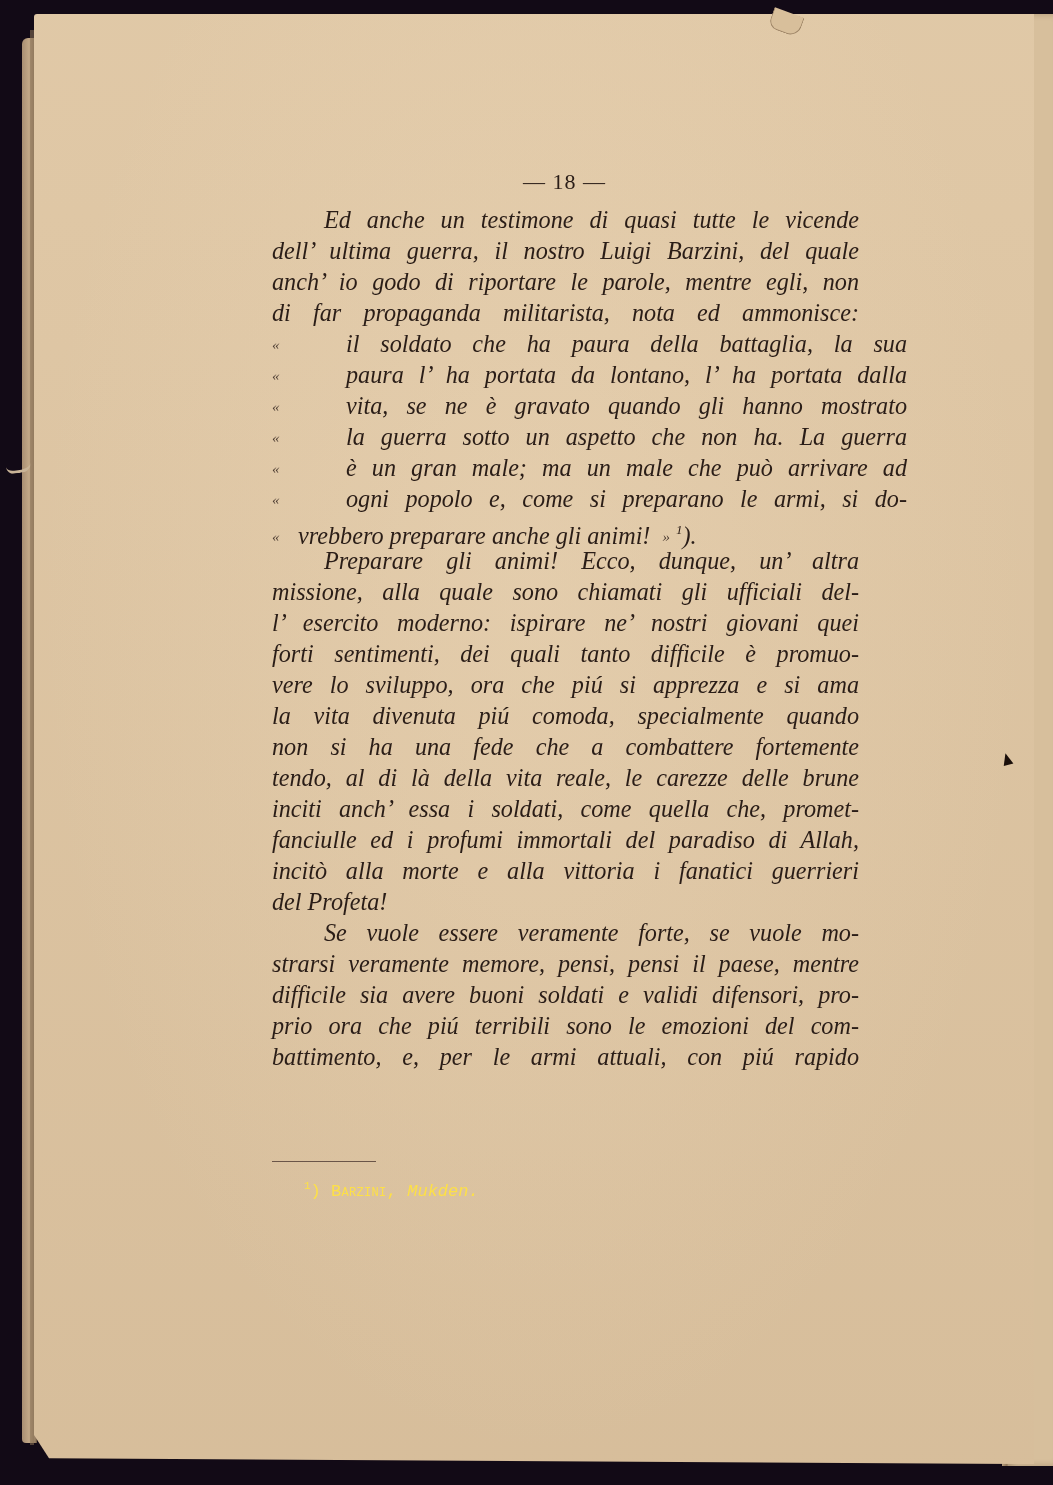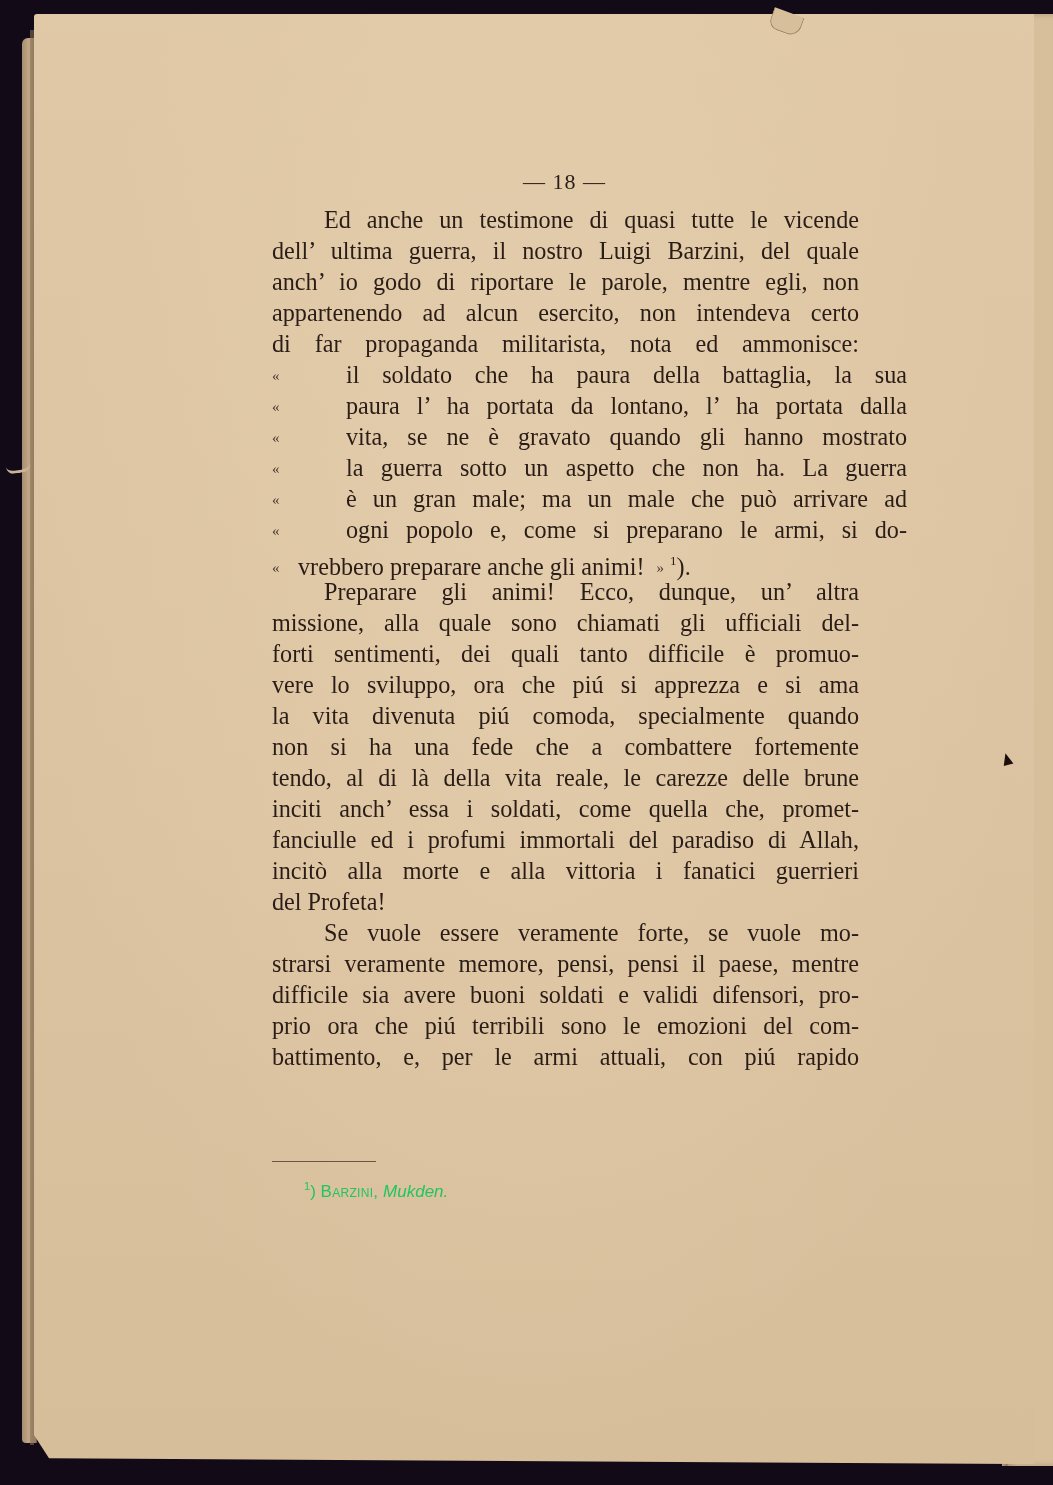--- a/index.html
+++ b/index.html
@@ -122,20 +122,21 @@
       margin-left: -2px;
       letter-spacing: 1px;
     }
     .line {
       display: block;
       text-align: justify;
       text-align-last: justify;
       white-space: nowrap;
       height: 31px;
       overflow: visible;
+      font-style: italic;
     }
     .line.last {
       text-align-last: left;
     }
     .line.indent {
       padding-left: 52px;
     }
     .q {
       display: inline-block;
       font-size: 15px;
@@ -159,23 +160,23 @@
       left: 272px;
       top: 1161px;
       width: 104px;
       height: 1px;
       background: #6a5548;
     }
     .footnote {
       position: absolute;
       left: 304px;
       top: 1180px;
-      font-family: Liberation Sans, sans-serif;
+      font-family: Liberation Mono, monospace;
       font-size: 17px;
-      color: #22c55e;
+      color: #fde047;
     }
     .footnote .sup {
       font-size: 11px;
       vertical-align: 7px;
     }
     .footnote .sc {
       font-variant: small-caps;
       letter-spacing: 0.3px;
     }
     .footnote .it {
@@ -196,21 +197,20 @@
   <div class="tab-notch"></div>
   <div class="ink-spot"></div>
 
   <div class="text-block">
     <div class="folio">— 18 —</div>
 
     <div>
       <span class="line indent">Ed anche un testimone di quasi tutte le vicende</span>
       <span class="line">dell’ ultima guerra, il nostro Luigi Barzini, del quale</span>
       <span class="line">anch’ io godo di riportare le parole, mentre egli, non</span>
-      <span class="line">appartenendo ad alcun esercito, non intendeva certo</span>
       <span class="line">di far propaganda militarista, nota ed ammonisce:</span>
     </div>
 
     <div>
       <span class="line">
         <span class="q">«</span><span class="quoted">il soldato che ha paura della battaglia, la sua</span>
       </span>
       <span class="line">
         <span class="q">«</span><span class="quoted">paura l’ ha portata da lontano, l’ ha portata dalla</span>
       </span>
@@ -229,20 +229,21 @@
       <span class="line last">
         <span class="q">«</span><span>vrebbero preparare anche gli animi!</span>
         <span class="q" style="width:auto;margin-left:6px;">»</span>
         <span class="fnref">1</span><span>).</span>
       </span>
     </div>
 
     <div>
       <span class="line indent">Preparare gli animi! Ecco, dunque, un’ altra</span>
       <span class="line">missione, alla quale sono chiamati gli ufficiali del-</span>
+      <span class="line">l’ esercito moderno: ispirare ne’ nostri giovani quei</span>
       <span class="line">forti sentimenti, dei quali tanto difficile è promuo-</span>
       <span class="line">vere lo sviluppo, ora che piú si apprezza e si ama</span>
       <span class="line">la vita divenuta piú comoda, specialmente quando</span>
       <span class="line">non si ha una fede che a combattere fortemente</span>
       <span class="line">tendo, al di là della vita reale, le carezze delle brune</span>
       <span class="line">inciti anch’ essa i soldati, come quella che, promet-</span>
       <span class="line">fanciulle ed i profumi immortali del paradiso di Allah,</span>
       <span class="line">incitò alla morte e alla vittoria i fanatici guerrieri</span>
       <span class="line last">del Profeta!</span>
     </div>

